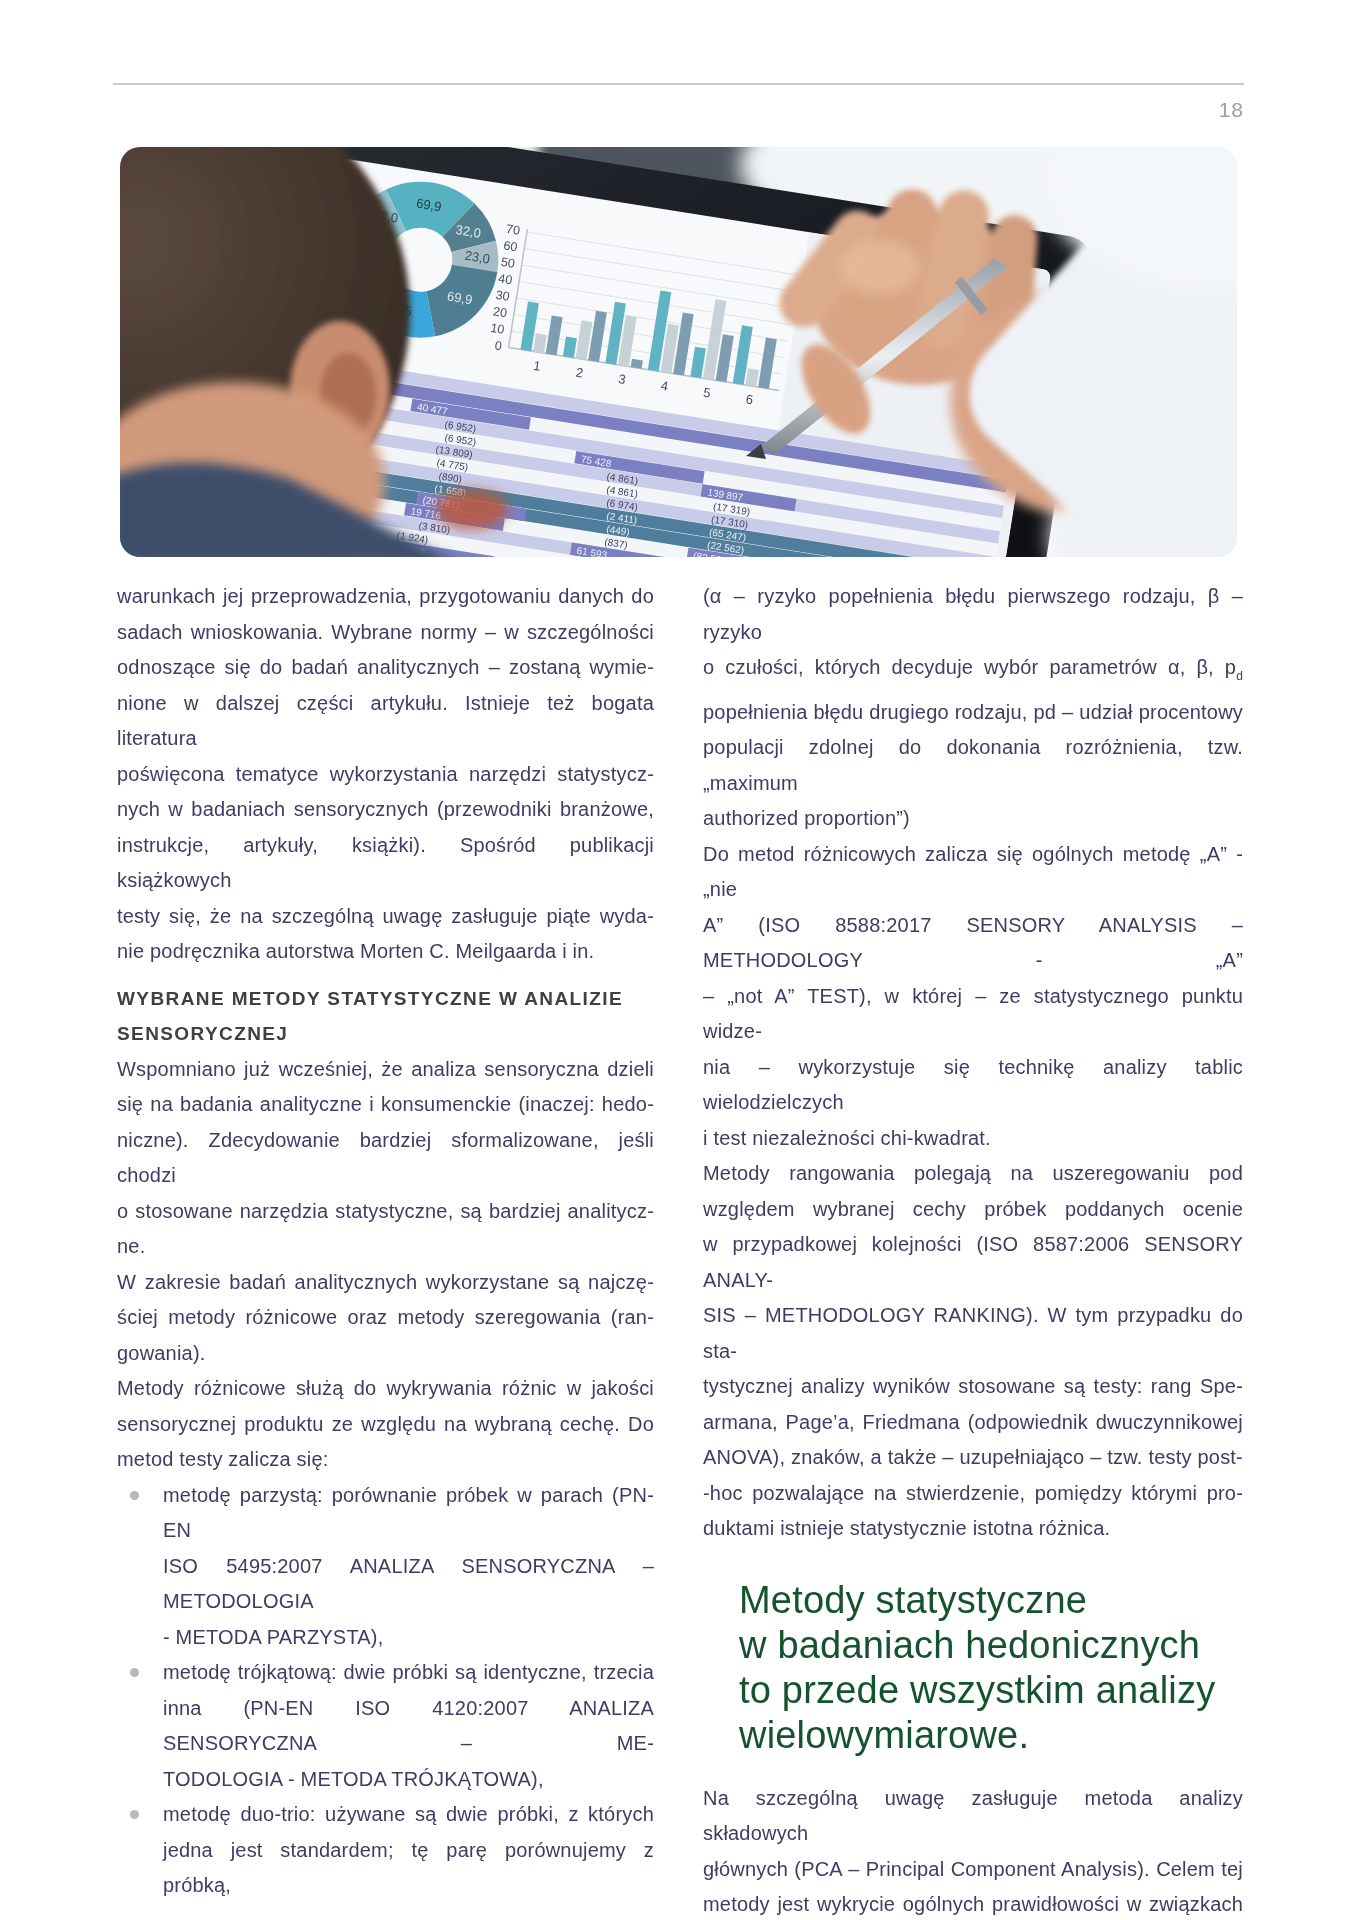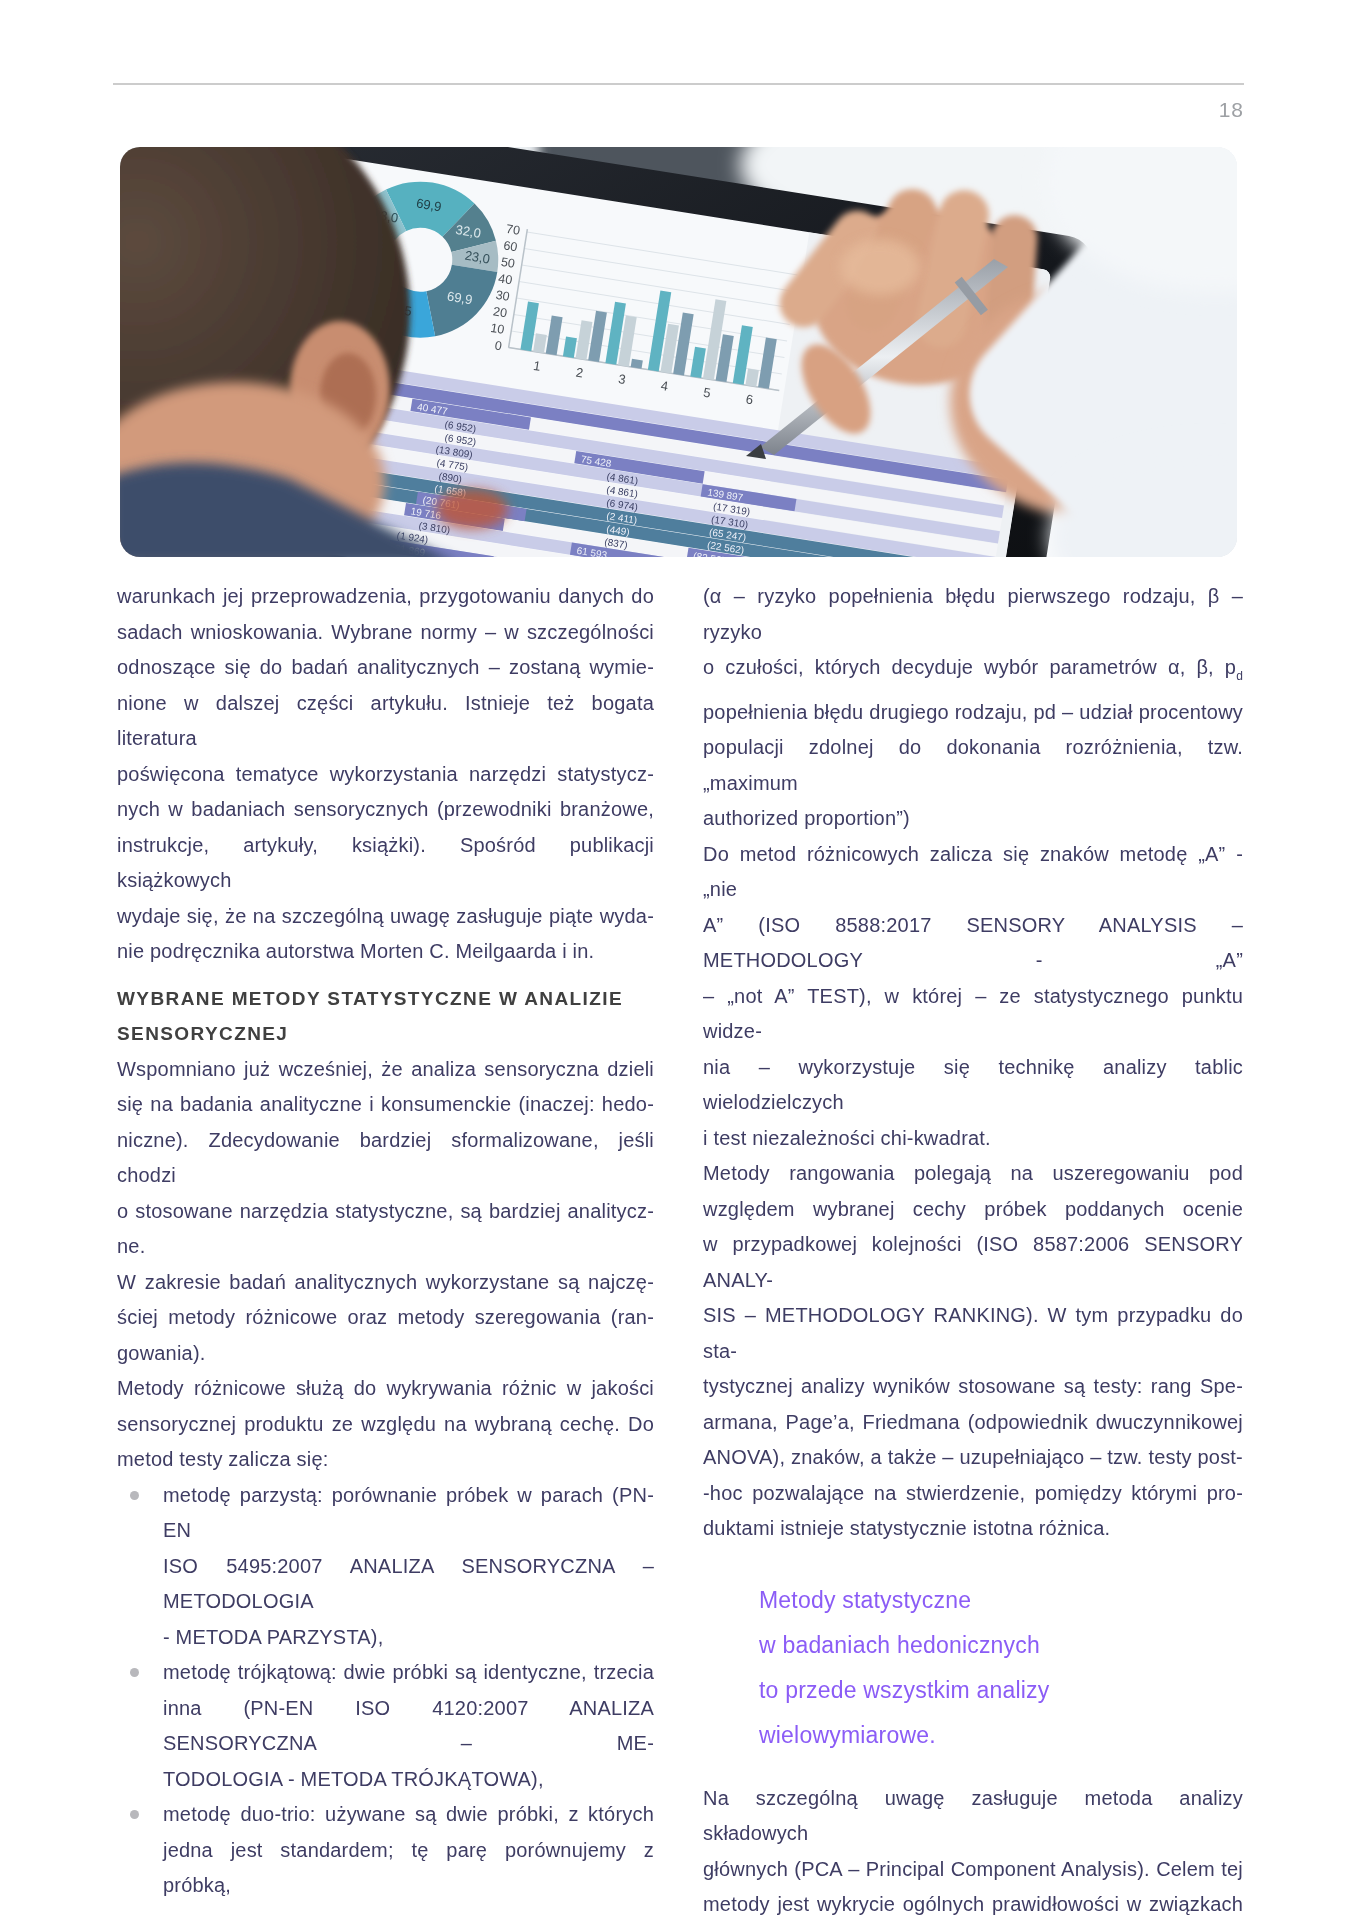--- a/index.html
+++ b/index.html
@@ -28,21 +28,21 @@
   .section-heading { font-weight:bold; font-size:19px; letter-spacing:1.4px; color:#404040; margin-top:11px; }
   .section-heading .text-line { letter-spacing:1.4px; }
 
   .bullet-list { margin:0; padding:0; list-style:none; }
   .bullet-item { position:relative; padding-left:46px; }
   .bullet-item::before {
     content:""; position:absolute; left:13px; top:13px; width:9px; height:9px;
     border-radius:50%; background:#b8b8bc;
   }
 
-  .pull-quote { color:#8b5cf6; font-size:23px; line-height:45px; margin:31px 0 23px 56px; letter-spacing:0.2px; }
+  .pull-quote { color:#14532d; font-size:38px; line-height:45px; margin:31px 0 23px 36px; letter-spacing:0.2px; }
   .subscript { font-size:12px; vertical-align:-6px; }
 </style>
 </head>
 <body>
 
 <div class="page">
 
   <div class="top-rule"></div>
   <div class="page-number">18</div>
 
@@ -302,21 +302,21 @@
 
   <div class="col col-left">
     <div>
         <div class="text-line">warunkach jej przeprowadzenia, przygotowaniu danych do</div>
         <div class="text-line">sadach wnioskowania. Wybrane normy – w szczególności</div>
         <div class="text-line">odnoszące się do badań analitycznych – zostaną wymie-</div>
         <div class="text-line">nione w dalszej części artykułu. Istnieje też bogata literatura</div>
         <div class="text-line">poświęcona tematyce wykorzystania narzędzi statystycz-</div>
         <div class="text-line">nych w badaniach sensorycznych (przewodniki branżowe,</div>
         <div class="text-line">instrukcje, artykuły, książki). Spośród publikacji książkowych</div>
-        <div class="text-line">wydaje się, że na szczególną uwagę zasługuje piąte wyda-</div>
+        <div class="text-line">testy się, że na szczególną uwagę zasługuje piąte wyda-</div>
         <div class="text-line last">nie podręcznika autorstwa Morten C. Meilgaarda i in.</div>
       </div>
     <div class="section-heading no-justify">
         <div class="text-line">WYBRANE METODY STATYSTYCZNE W ANALIZIE</div>
         <div class="text-line last">SENSORYCZNEJ</div>
       </div>
     <div>
         <div class="text-line">Wspomniano już wcześniej, że analiza sensoryczna dzieli</div>
         <div class="text-line">się na badania analityczne i konsumenckie (inaczej: hedo-</div>
         <div class="text-line">niczne). Zdecydowanie bardziej sformalizowane, jeśli chodzi</div>
@@ -354,21 +354,21 @@
 
   <div class="col col-right">
     <div>
         <div class="text-line">(α – ryzyko popełnienia błędu pierwszego rodzaju, β – ryzyko</div>
         <div class="text-line"><span>o czułości, których decyduje wybór parametrów α, β, p</span><span class="subscript">d</span></div>
         <div class="text-line">popełnienia błędu drugiego rodzaju, pd – udział procentowy</div>
         <div class="text-line">populacji zdolnej do dokonania rozróżnienia, tzw. „maximum</div>
         <div class="text-line last">authorized proportion”)</div>
       </div>
     <div>
-        <div class="text-line">Do metod różnicowych zalicza się znaków metodę „A” - „nie</div>
+        <div class="text-line">Do metod różnicowych zalicza się ogólnych metodę „A” - „nie</div>
         <div class="text-line">A” (ISO 8588:2017 SENSORY ANALYSIS – METHODOLOGY - „A”</div>
         <div class="text-line">– „not A” TEST), w której – ze statystycznego punktu widze-</div>
         <div class="text-line">nia – wykorzystuje się technikę analizy tablic wielodzielczych</div>
         <div class="text-line last">i test niezależności chi-kwadrat.</div>
       </div>
     <div>
         <div class="text-line">Metody rangowania polegają na uszeregowaniu pod</div>
         <div class="text-line">względem wybranej cechy próbek poddanych ocenie</div>
         <div class="text-line">w przypadkowej kolejności (ISO 8587:2006 SENSORY ANALY-</div>
         <div class="text-line">SIS – METHODOLOGY RANKING). W tym przypadku do sta-</div>

